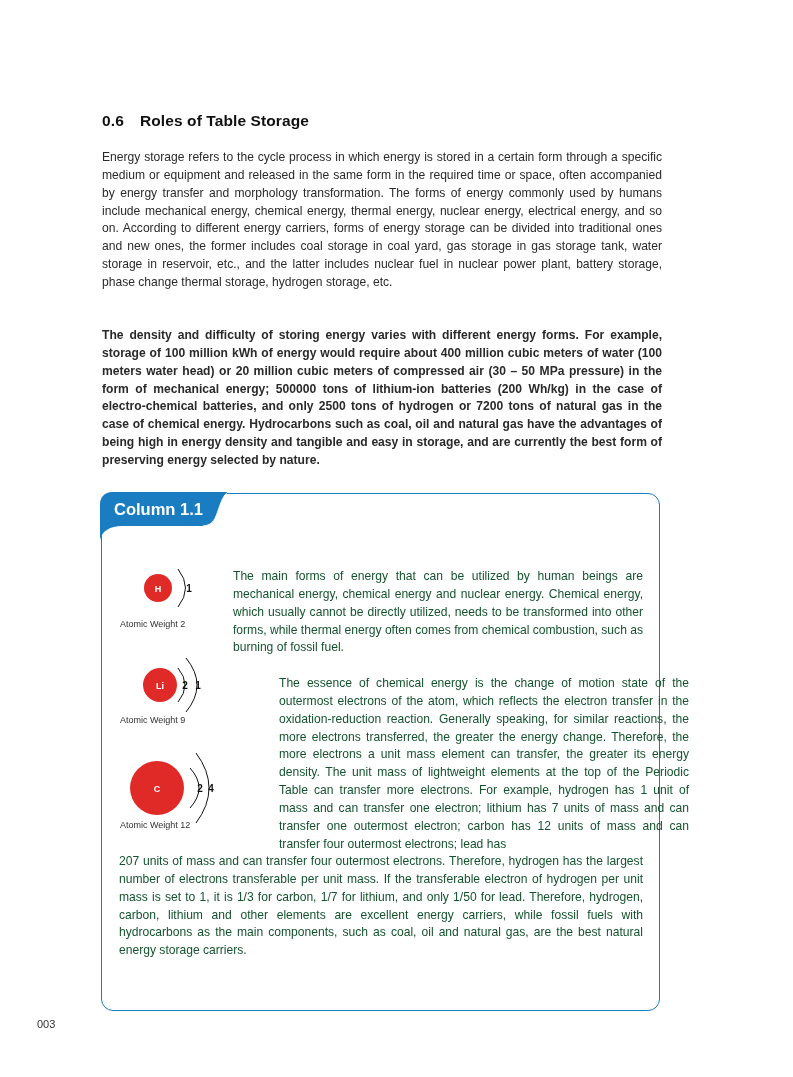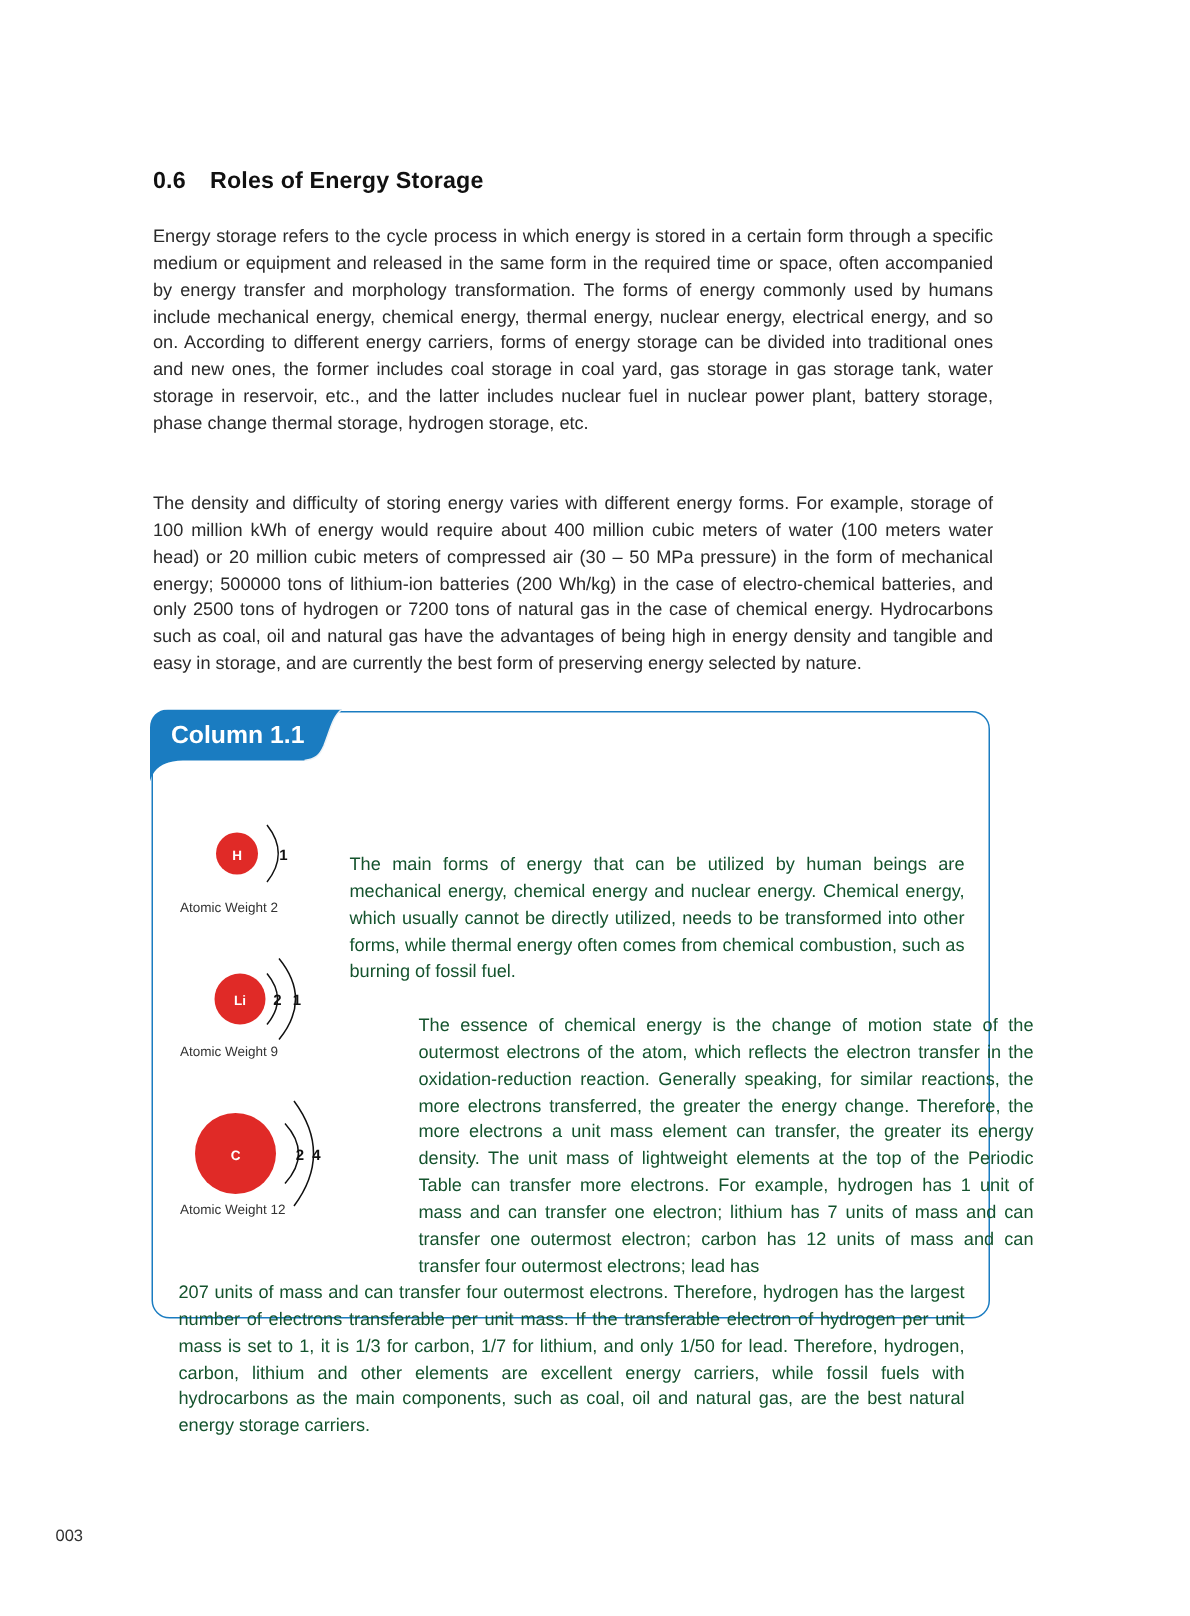--- a/index.html
+++ b/index.html
@@ -4,42 +4,42 @@
 <style>
   html, body { margin: 0; padding: 0; background: #ffffff; }
   body { width: 793px; height: 1077px; position: relative; overflow: hidden;
          font-family: "Liberation Sans", sans-serif; color: #231f20; }
   .section-heading { position: absolute; left: 102px; top: 112px; font-size: 15.5px; font-weight: bold;
                      color: #111; margin: 0; letter-spacing: 0.1px; }
   .section-heading .num { display: inline-block; width: 38px; }
   .para { position: absolute; left: 102px; width: 560px; font-size: 12.1px; line-height: 17.85px;
           text-align: justify; margin: 0; color: #2a2a2a; }
   #p1 { top: 149px; }
-  #p2 { top: 327px; }
+  #p2 { top: 327px; font-weight: bold; }
 
-  .column-box { position: absolute; left: 101px; top: 474px; width: 559px; height: 405px;
+  .column-box { position: absolute; left: 101px; top: 493px; width: 559px; height: 518px;
                 border: 1.6px solid #1a7cc1; border-radius: 12px; box-sizing: border-box; text-align: right; }
   .column-tab { position: absolute; left: -1.6px; top: -1.6px; }
   .column-label { position: absolute; left: 12px; top: 6px; font-size: 16.5px; font-weight: bold; color: #ffffff; }
   .column-title { position: absolute; left: 191px; top: 14px; font-size: 13px; font-weight: bold; color: #111; }
 
   .atom { position: absolute; }
   .atom-caption { position: absolute; font-size: 9px; color: #333; white-space: nowrap; }
 
   .col-text { position: absolute; font-size: 12.1px; line-height: 17.85px; text-align: justify; margin: 0; color: #14532d; }
   #c1 { left: 233px; top: 568px; width: 410px; }
   #c2 { left: 233px; top: 675px; width: 410px; margin-left: 46px; }
   #c3 { left: 119px; top: 853px; width: 524px; }
 
   .page-number { position: absolute; left: 37px; top: 1018px; font-size: 11px; color: #333; }
 </style>
 </head>
 <body>
 
-<h2 class="section-heading"><span class="num">0.6</span><span>Roles of Energy Storage</span></h2>
+<h2 class="section-heading"><span class="num">0.6</span><span>Roles of Table Storage</span></h2>
 
 <p class="para" id="p1">Energy storage refers to the cycle process in which energy is stored in a certain form through a specific medium or equipment and released in the same form in the required time or space, often accompanied by energy transfer and morphology transformation. The forms of energy commonly used by humans include mechanical energy, chemical energy, thermal energy, nuclear energy, electrical energy, and so on. According to different energy carriers, forms of energy storage can be divided into traditional ones and new ones, the former includes coal storage in coal yard, gas storage in gas storage tank, water storage in reservoir, etc., and the latter includes nuclear fuel in nuclear power plant, battery storage, phase change thermal storage, hydrogen storage, etc.</p>
 <p class="para" id="p2">The density and difficulty of storing energy varies with different energy forms. For example, storage of 100 million kWh of energy would require about 400 million cubic meters of water (100 meters water head) or 20 million cubic meters of compressed air (30 – 50 MPa pressure) in the form of mechanical energy; 500000 tons of lithium-ion batteries (200 Wh/kg) in the case of electro-chemical batteries, and only 2500 tons of hydrogen or 7200 tons of natural gas in the case of chemical energy. Hydrocarbons such as coal, oil and natural gas have the advantages of being high in energy density and tangible and easy in storage, and are currently the best form of preserving energy selected by nature.</p>
 
 <div class="column-box">
   <svg class="column-tab" width="140" height="52" viewBox="0 0 140 52">
     <path d="M12 0 H128 C122 4, 120 14, 116 24 C113 31, 110 33, 103 34 H22 C10 34, 2 39, 0 48 V12 C0 5, 5 0, 12 0 Z" fill="#1a7cc1"></path>
     <path d="M128 0 C122 4,120 14,116 24 C113 31,110 33,103 34" fill="none" stroke="#eef2f5" stroke-width="1"></path>
   </svg>
   <div class="column-label">Column 1.1</div>

